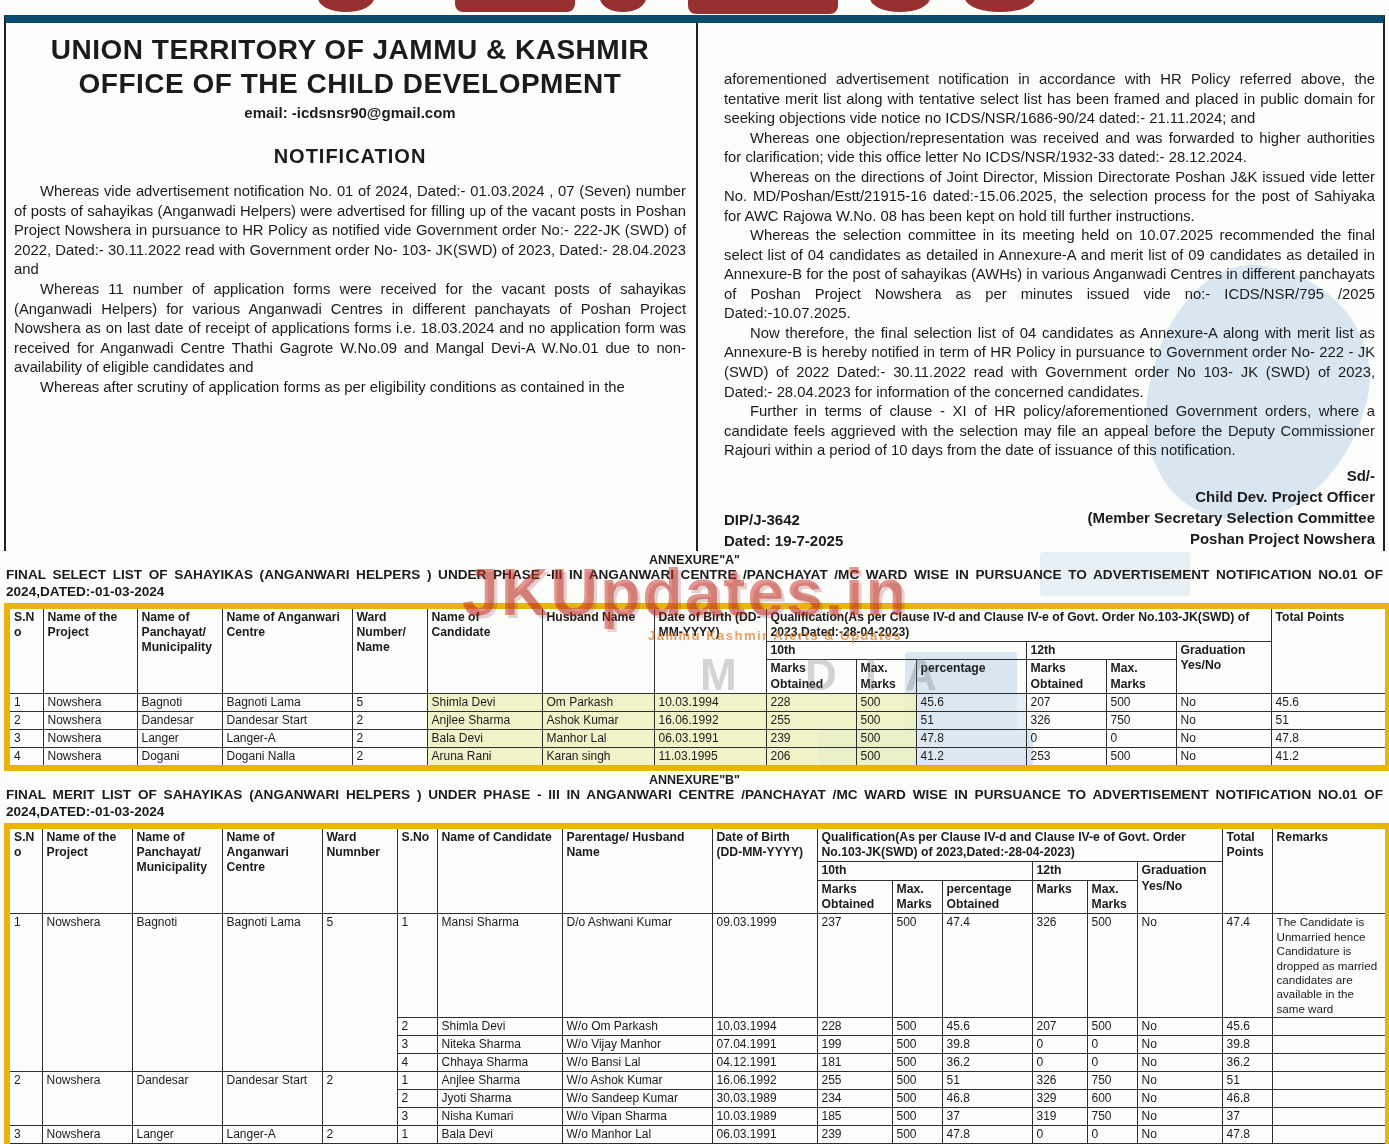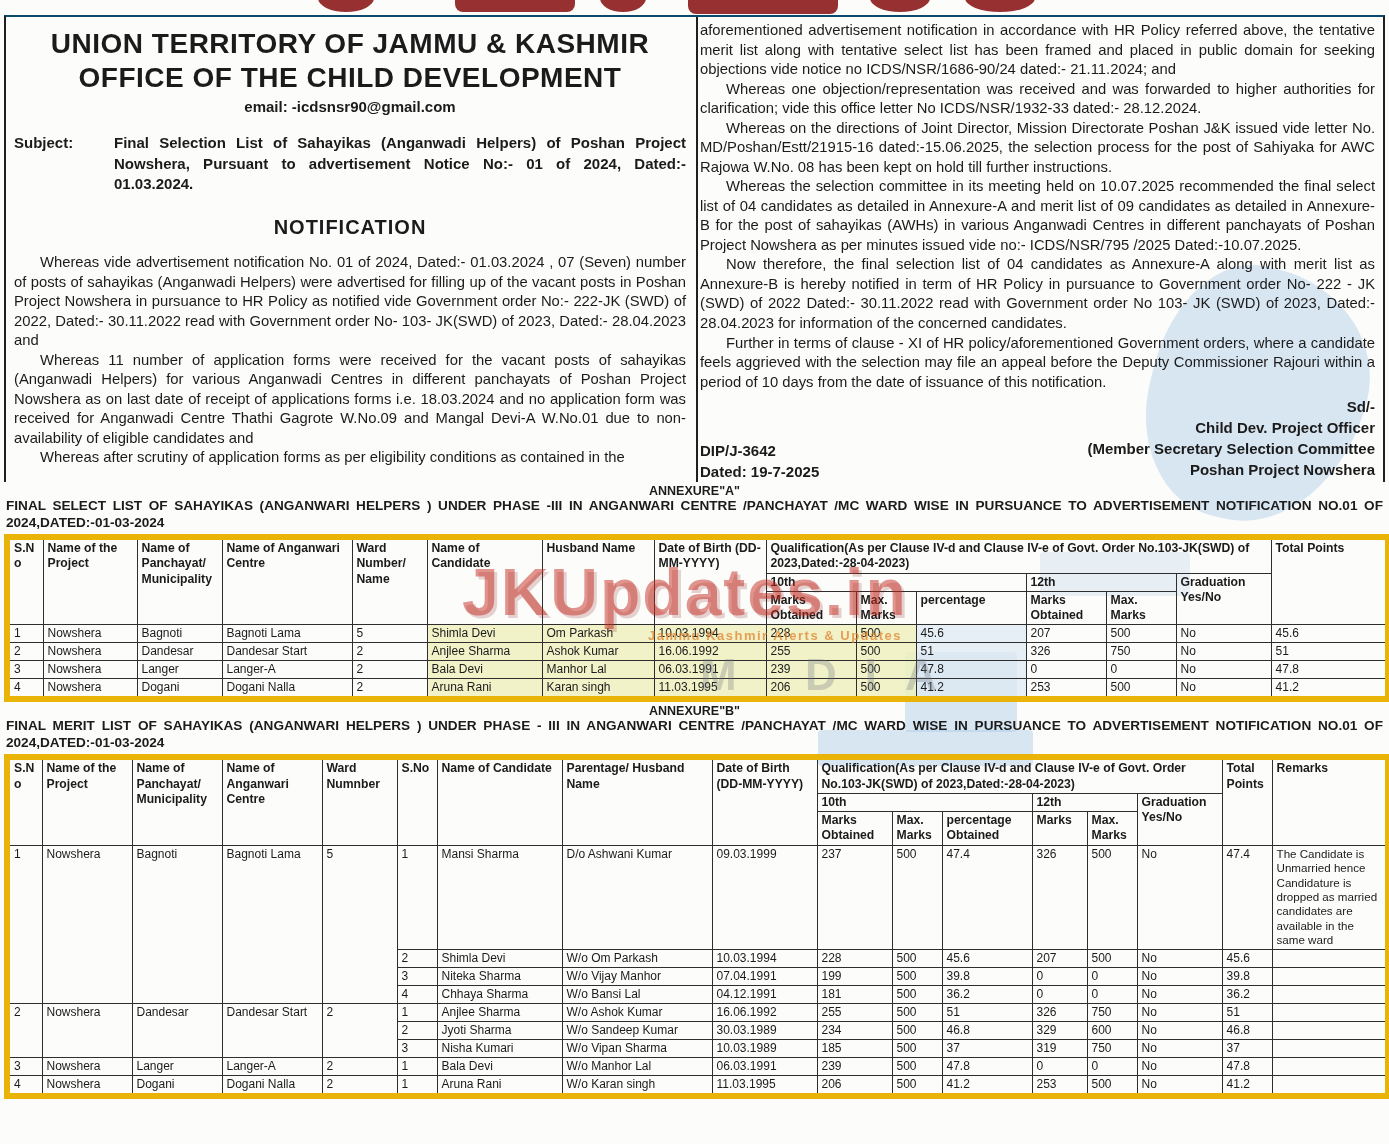--- a/index.html
+++ b/index.html
@@ -20,23 +20,23 @@
   .wm-letters{left:700px;top:650px;font-size:44px;font-weight:bold;letter-spacing:28px;
               color:rgba(110,116,128,0.30);}
   .blue-blob{position:absolute;z-index:0;pointer-events:none;background:rgba(168,200,230,0.42);}
   .bb-map{left:1150px;top:268px;width:215px;height:255px;border-radius:42% 58% 55% 45%/52% 44% 62% 48%;transform:rotate(14deg);}
   .bb-b{left:818px;top:730px;width:215px;height:36px;border-radius:4px;}
   .bb-a{left:905px;top:652px;width:112px;height:80px;border-radius:4px;}
   .bb-h{left:1040px;top:552px;width:150px;height:44px;border-radius:4px;opacity:.6;}
 
   
   .upper{position:relative;z-index:1;margin:15px 4px 0 4px;display:flex;
-         border-top:2px solid #0c4a6e;border-left:2px solid #1f1f1f;border-right:2px solid #1f1f1f;}
+         border-top:8px solid #0c4a6e;border-left:2px solid #1f1f1f;border-right:2px solid #1f1f1f;}
   .col-left{width:672px;border-right:2px solid #1f1f1f;padding:6px 10px 4px 8px;}
-  .col-right{flex:1;padding:4px 8px 0 2px;}
+  .col-right{flex:1;padding:4px 8px 0 26px;margin-top:43px;}
 
   .masthead{text-align:center;padding:4px 0 2px 0;}
   .m-line{font-weight:bold;font-size:28px;line-height:1.22;letter-spacing:.5px;}
   .m-email{font-weight:bold;font-size:15px;margin-top:3px;}
 
   .subject-row{display:flex;margin-top:16px;font-size:15px;font-weight:bold;line-height:1.35;}
   .subject-label{width:100px;flex:none;}
   .subject-text{flex:1;text-align:justify;}
 
   .notif-title{text-align:center;font-weight:bold;font-size:20px;letter-spacing:1px;margin:22px 0 14px 0;}
@@ -85,24 +85,20 @@
   <div class="wm wm-brand">JKUpdates.in</div>
   <div class="wm wm-tag">Jammu Kashmir Alerts &amp; Updates</div>
   <div class="wm wm-letters">M DIA</div>
 
   <div class="upper">
     <div class="col-left">
       <div class="masthead">
         <div class="m-line">UNION TERRITORY OF  JAMMU &amp; KASHMIR</div>
         <div class="m-line">OFFICE OF THE CHILD DEVELOPMENT</div>
         <div class="m-email">email: -icdsnsr90@gmail.com</div>
-      </div>
-      <div class="subject-row">
-        <div class="subject-label">Subject:</div>
-        <div class="subject-text">Final Selection List of Sahayikas (Anganwadi Helpers) of Poshan Project Nowshera, Pursuant  to advertisement Notice No:- 01 of 2024, Dated:- 01.03.2024.</div>
       </div>
       <div class="notif-title">NOTIFICATION</div>
       <div class="paras">
           <p class="para">Whereas vide advertisement notification No. 01 of 2024, Dated:- 01.03.2024 , 07 (Seven) number of posts of sahayikas (Anganwadi Helpers) were advertised for filling up of the vacant posts in Poshan Project Nowshera in pursuance to HR Policy as notified vide Government order No:- 222-JK (SWD) of 2022, Dated:- 30.11.2022 read with Government order No- 103- JK(SWD) of 2023, Dated:- 28.04.2023 and</p>
           <p class="para">Whereas 11 number of application forms were received for the vacant posts of sahayikas (Anganwadi Helpers) for various Anganwadi Centres in different panchayats  of Poshan Project Nowshera as on last date of receipt of applications forms  i.e. 18.03.2024 and no application form was received for Anganwadi Centre Thathi Gagrote W.No.09 and Mangal Devi-A W.No.01  due to non- availability of eligible candidates and</p>
           <p class="para">Whereas after scrutiny of application forms as per eligibility conditions as contained in the</p>
         </div>
     </div>
 
     <div class="col-right">

